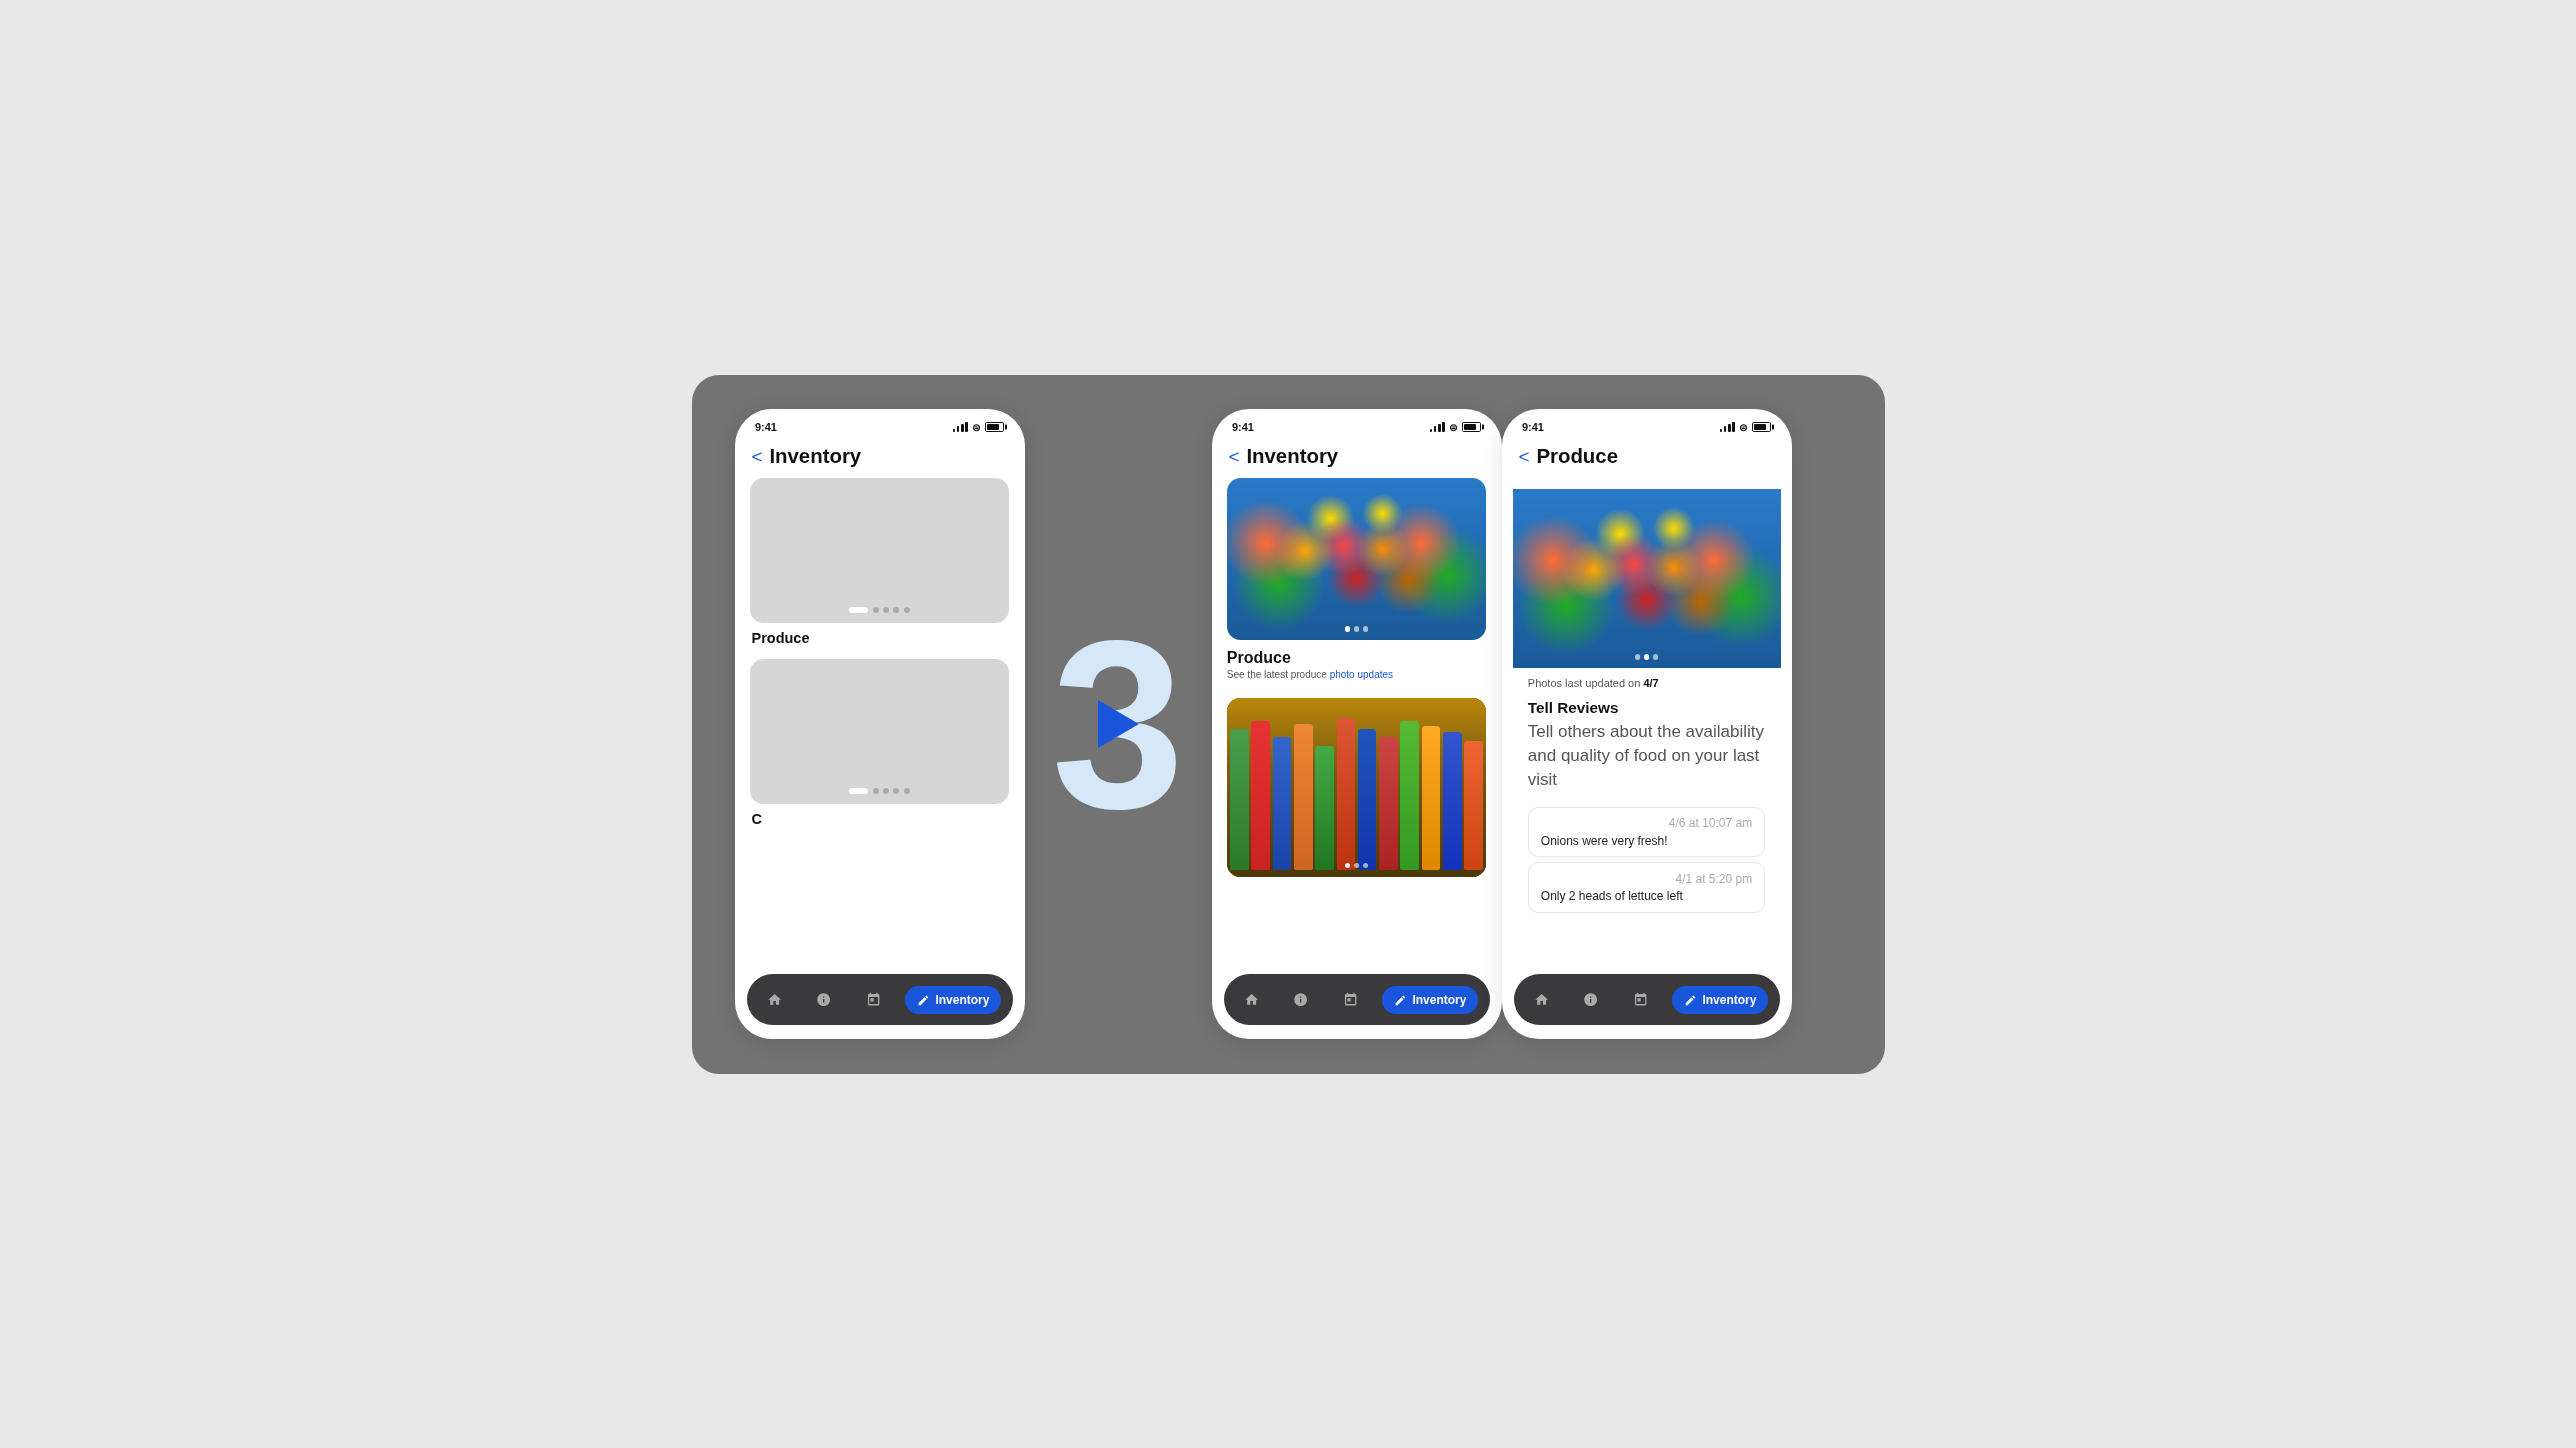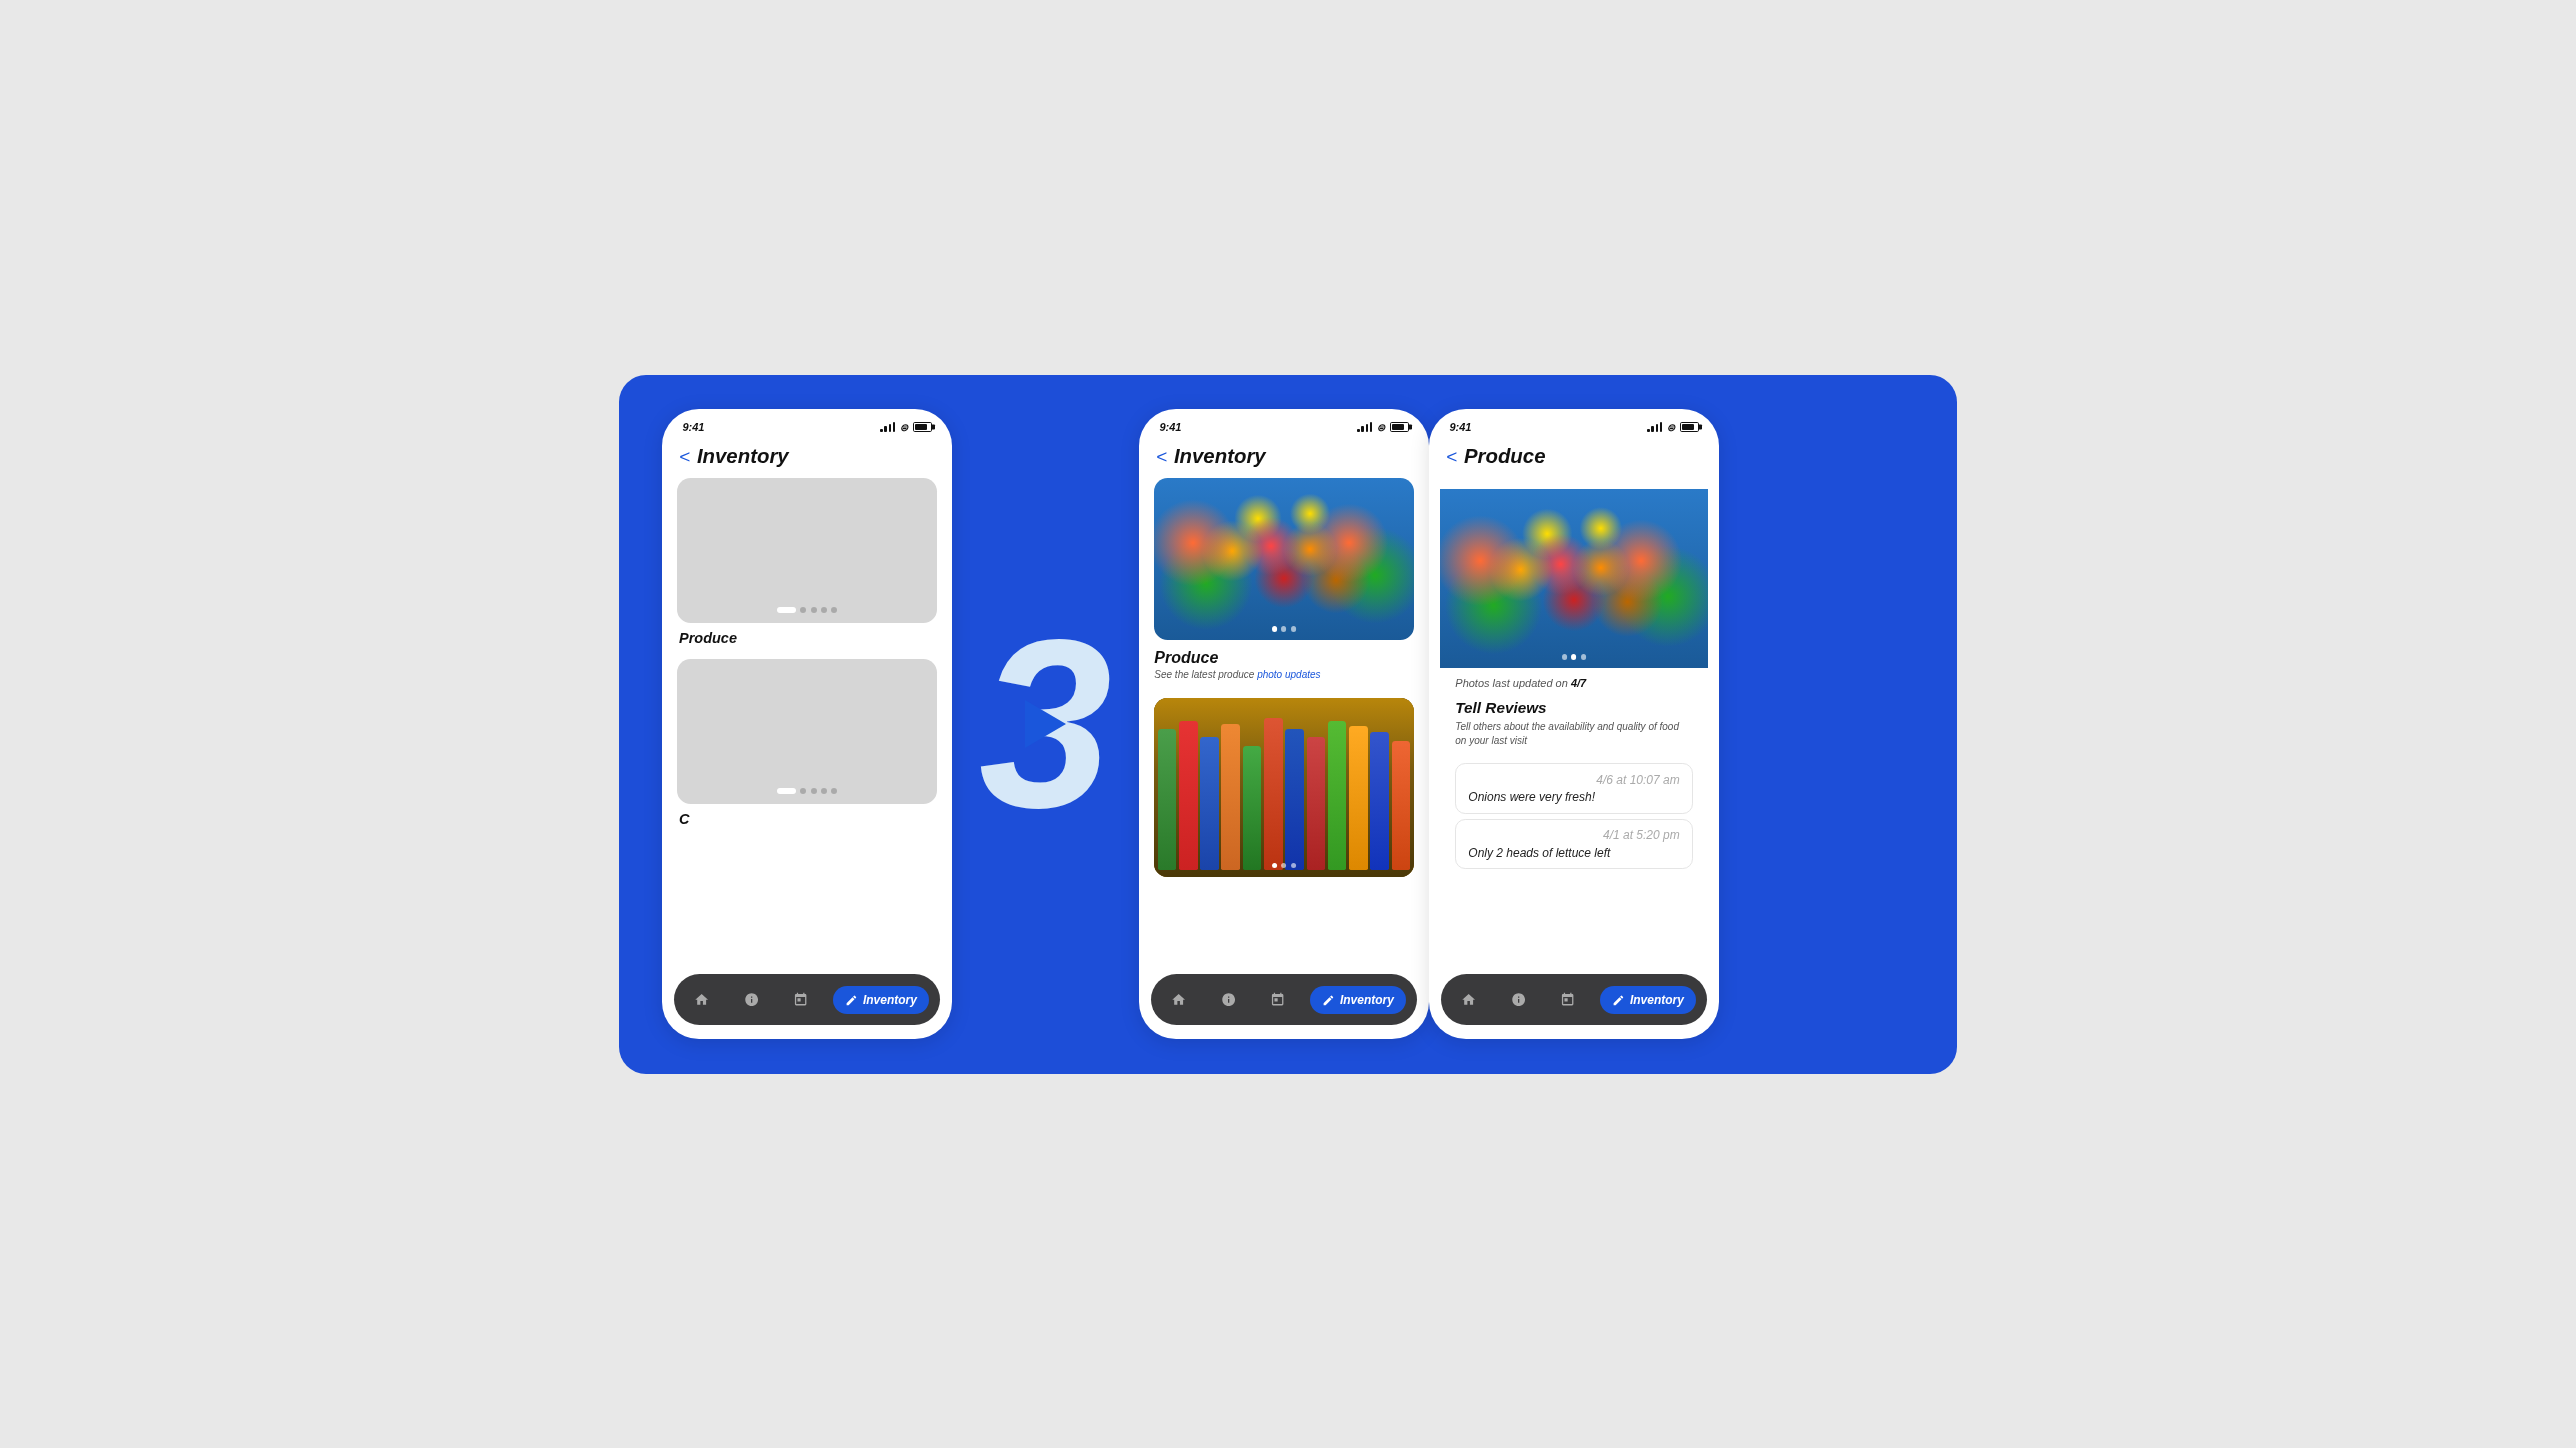--- a/index.html
+++ b/index.html
@@ -5,30 +5,29 @@
     * { box-sizing: border-box; margin: 0; padding: 0; }
     body {
       background: #e8e8e8;
       display: flex;
       align-items: center;
       justify-content: center;
       min-height: 100vh;
       font-family: -apple-system, BlinkMacSystemFont, 'SF Pro Display', 'Helvetica Neue', sans-serif;
     }
     .outer-wrapper {
-      background: #1d4ed8;
+      background: #737373;
       border-radius: 27px;
       padding: 34px 43px;
       display: flex;
       align-items: center;
       gap: 0px;
       position: relative;
-      width: 1338px;
+      width: 1193px;
       min-height: 699px;
-      font-style: italic;
     }
 
     
     .phone {
       background: #fff;
       border-radius: 37px;
       width: 290px;
       min-height: 630px;
       box-shadow: 0 3.4px 20.4px rgba(0,0,0,0.13);
       overflow: hidden;
@@ -317,21 +316,21 @@
       color: #111;
       font-weight: 700;
     }
     .section-heading {
       font-size: 15.3px;
       font-weight: 800;
       color: #111;
       padding: 5.1px 15.3px 3.4px 15.3px;
     }
     .section-subtext {
-      font-size: 10px;
+      font-size: 17px;
       color: #555;
       padding: 0 15.3px 10.2px 15.3px;
       line-height: 1.4;
     }
     .review-card {
       margin: 5.1px 15.3px;
       padding: 8.5px 12px;
       border: 0.9px solid #e5e5e5;
       border-radius: 10.2px;
       background: #fff;

